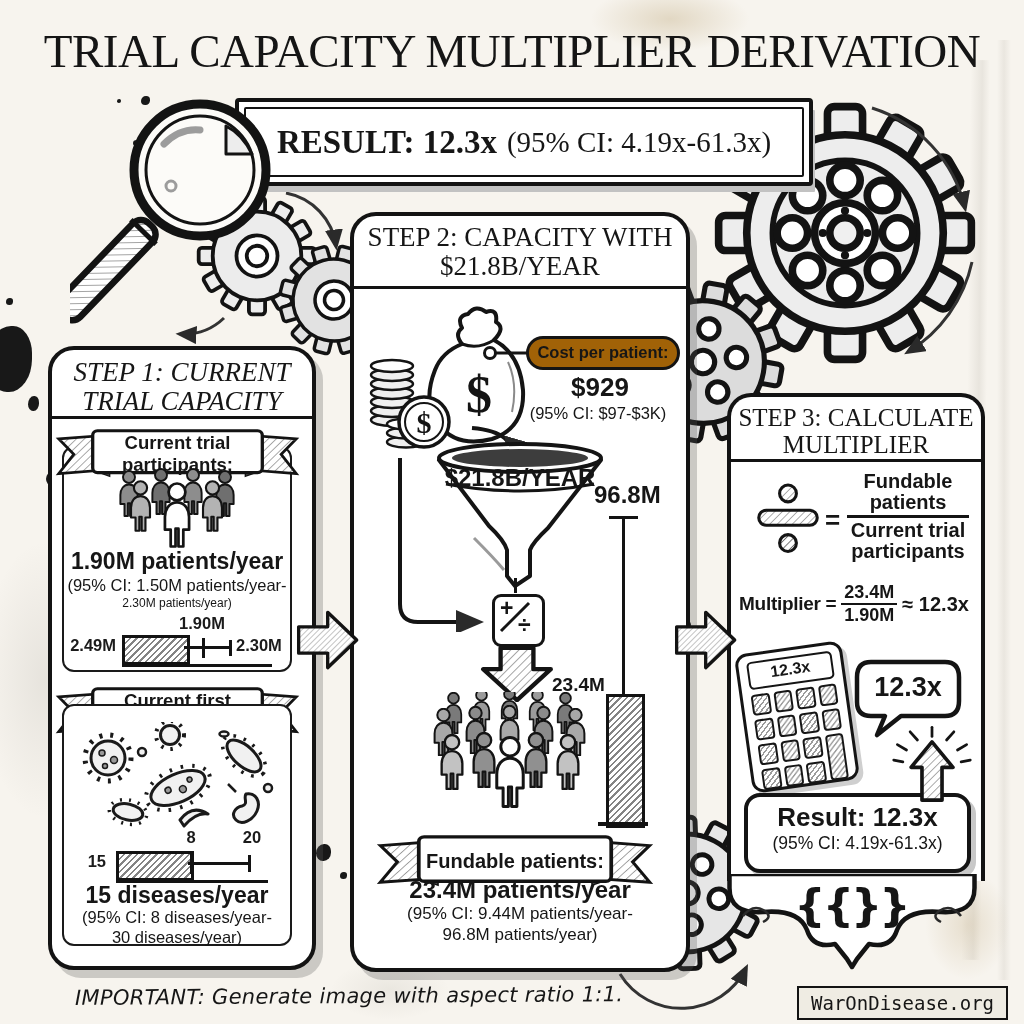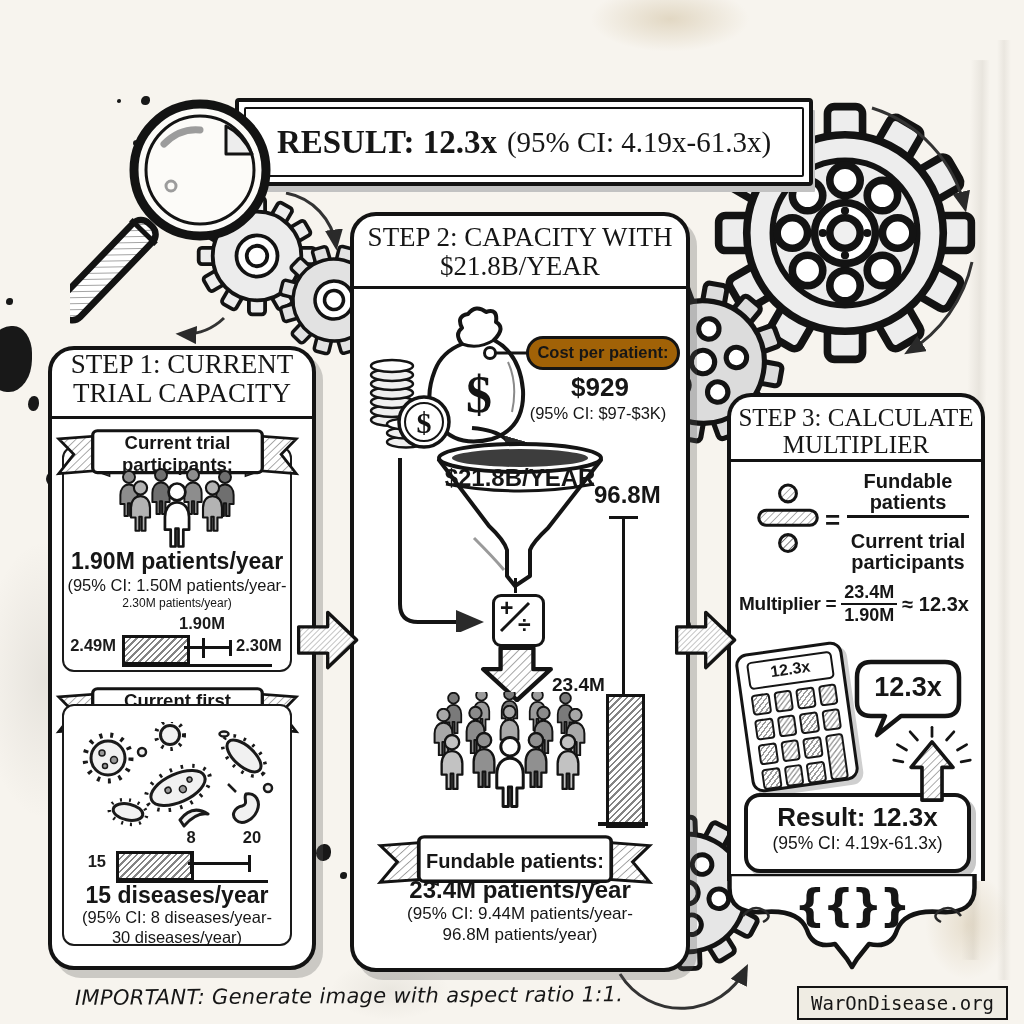--- a/index.html
+++ b/index.html
@@ -123,20 +123,21 @@
     <use href="#gearHoles" transform="translate(687,893) scale(.70) rotate(28)" fill="#e6e6e6"></use>
     <g fill="none" stroke="#333" stroke-width="3">
       <path d="M286,193 A62,62 0 0 1 336,246" marker-end="url(#ah)"></path>
       <path d="M224,318 A58,58 0 0 1 180,334" marker-end="url(#ah)"></path>
       <path d="M872,108 A138,138 0 0 1 965,208" marker-end="url(#ah)"></path>
       <path d="M972,262 A140,140 0 0 1 908,352" marker-end="url(#ah)"></path>
       <path d="M620,974 A72,72 0 0 0 746,968" marker-end="url(#ah)"></path>
     </g>
   </svg>
 
+  <div class="abs ser ctr" style="left:0;top:24px;width:100%;font-size:47px;letter-spacing:-0.5px;color:#151515;">TRIAL CAPACITY MULTIPLIER DERIVATION</div>
 
   <div class="abs" style="left:235px;top:98px;width:570px;height:80px;background:#fff;border:4px solid #131313;border-radius:4px;z-index:2;box-shadow:5px 9px 0 -3px #c2c2c2;">
     <div class="abs" style="left:5px;top:5px;right:5px;bottom:5px;border:2px solid #131313;border-radius:2px;"></div>
     <div class="abs" style="left:0;top:0;width:100%;height:100%;display:flex;align-items:center;justify-content:center;gap:10px;">
       <span class="ser b" style="font-size:33px;">RESULT: 12.3x</span>
       <span class="ser" style="font-size:29px;">(95% CI: 4.19x-61.3x)</span>
     </div>
   </div>
 
   <svg class="abs" style="left:70px;top:88px;z-index:3;" width="262" height="266" viewBox="0 0 262 266">
@@ -145,21 +146,21 @@
       <line x1="60" y1="146" x2="95" y2="146" stroke="#131313" stroke-width="5"></line>
     </g>
     <circle cx="130" cy="82" r="66" fill="#fcfbf8" stroke="#131313" stroke-width="9"></circle>
     <circle cx="130" cy="82" r="54" fill="none" stroke="#131313" stroke-width="3"></circle>
     <path d="M94,56 Q110,40 130,42" fill="none" stroke="#9c9c9c" stroke-width="7" stroke-linecap="round"></path>
     <circle cx="101" cy="98" r="5" fill="none" stroke="#9c9c9c" stroke-width="3"></circle>
     <path d="M156,38 V66 H182 Q172,46 156,38 Z" fill="#ededed" stroke="#131313" stroke-width="3" stroke-linejoin="round"></path>
   </svg>
 
   <section class="abs panel" style="left:48px;top:346px;width:260px;height:616px;">
-    <div class="ser ctr" style="font-size:27px;line-height:29px;">
+    <div class="ser ctr" style="font-size:27px;line-height:29px;padding-top:8px;font-style:italic;">
       <div>STEP 1: CURRENT</div>
       <div>TRIAL CAPACITY</div>
     </div>
     <div class="abs divider" style="left:0;right:0;top:66px;"></div>
 
     <div class="abs inner-box" style="left:10px;top:96px;width:226px;height:222px;"></div>
 
     <div class="abs" style="left:3px;top:78px;width:245px;height:51px;">
       <svg width="100%" height="100%" viewBox="0 0 260 56" preserveAspectRatio="none">
         <polygon class="rib-wing" points="4,12 42,9 42,47 4,50 20,29"></polygon>
@@ -379,21 +380,21 @@
     <svg class="abs" style="left:26px;top:86px;" width="62" height="74" viewBox="0 0 70 82">
       <circle cx="35" cy="11" r="9.5" fill="url(#hatchL)" stroke="#141414" stroke-width="3.5"></circle>
       <rect x="2" y="30" width="66" height="17" rx="8.5" fill="url(#hatchL)" stroke="#141414" stroke-width="3.5"></rect>
       <circle cx="35" cy="67" r="9.5" fill="url(#hatchM)" stroke="#141414" stroke-width="3.5"></circle>
     </svg>
     <span class="abs b" style="left:94px;top:108px;font-size:26px;">=</span>
 
     <div class="abs ctr" style="left:116px;top:74px;width:122px;">
       <div class="b" style="font-size:20px;line-height:21px;">Fundable</div>
       <div class="b" style="font-size:20px;line-height:21px;padding-bottom:2px;border-bottom:3px solid #141414;">patients</div>
-      <div class="b" style="font-size:20px;line-height:21px;padding-top:13px;">Current trial</div>
+      <div class="b" style="font-size:20px;line-height:21px;padding-top:2px;">Current trial</div>
       <div class="b" style="font-size:20px;line-height:21px;">participants</div>
     </div>
 
     <div class="abs" style="left:2px;top:186px;width:242px;display:flex;align-items:center;justify-content:center;gap:5px;">
       <span class="b" style="font-size:19px;letter-spacing:-0.3px;">Multiplier =</span>
       <span class="ctr" style="display:inline-block;width:56px;">
         <span class="b" style="display:block;font-size:18px;line-height:19px;border-bottom:2.5px solid #141414;padding-bottom:1px;">23.4M</span>
         <span class="b" style="display:block;font-size:18px;line-height:19px;padding-top:1px;">1.90M</span>
       </span>
       <span class="b" style="font-size:20px;">≈ 12.3x</span>

